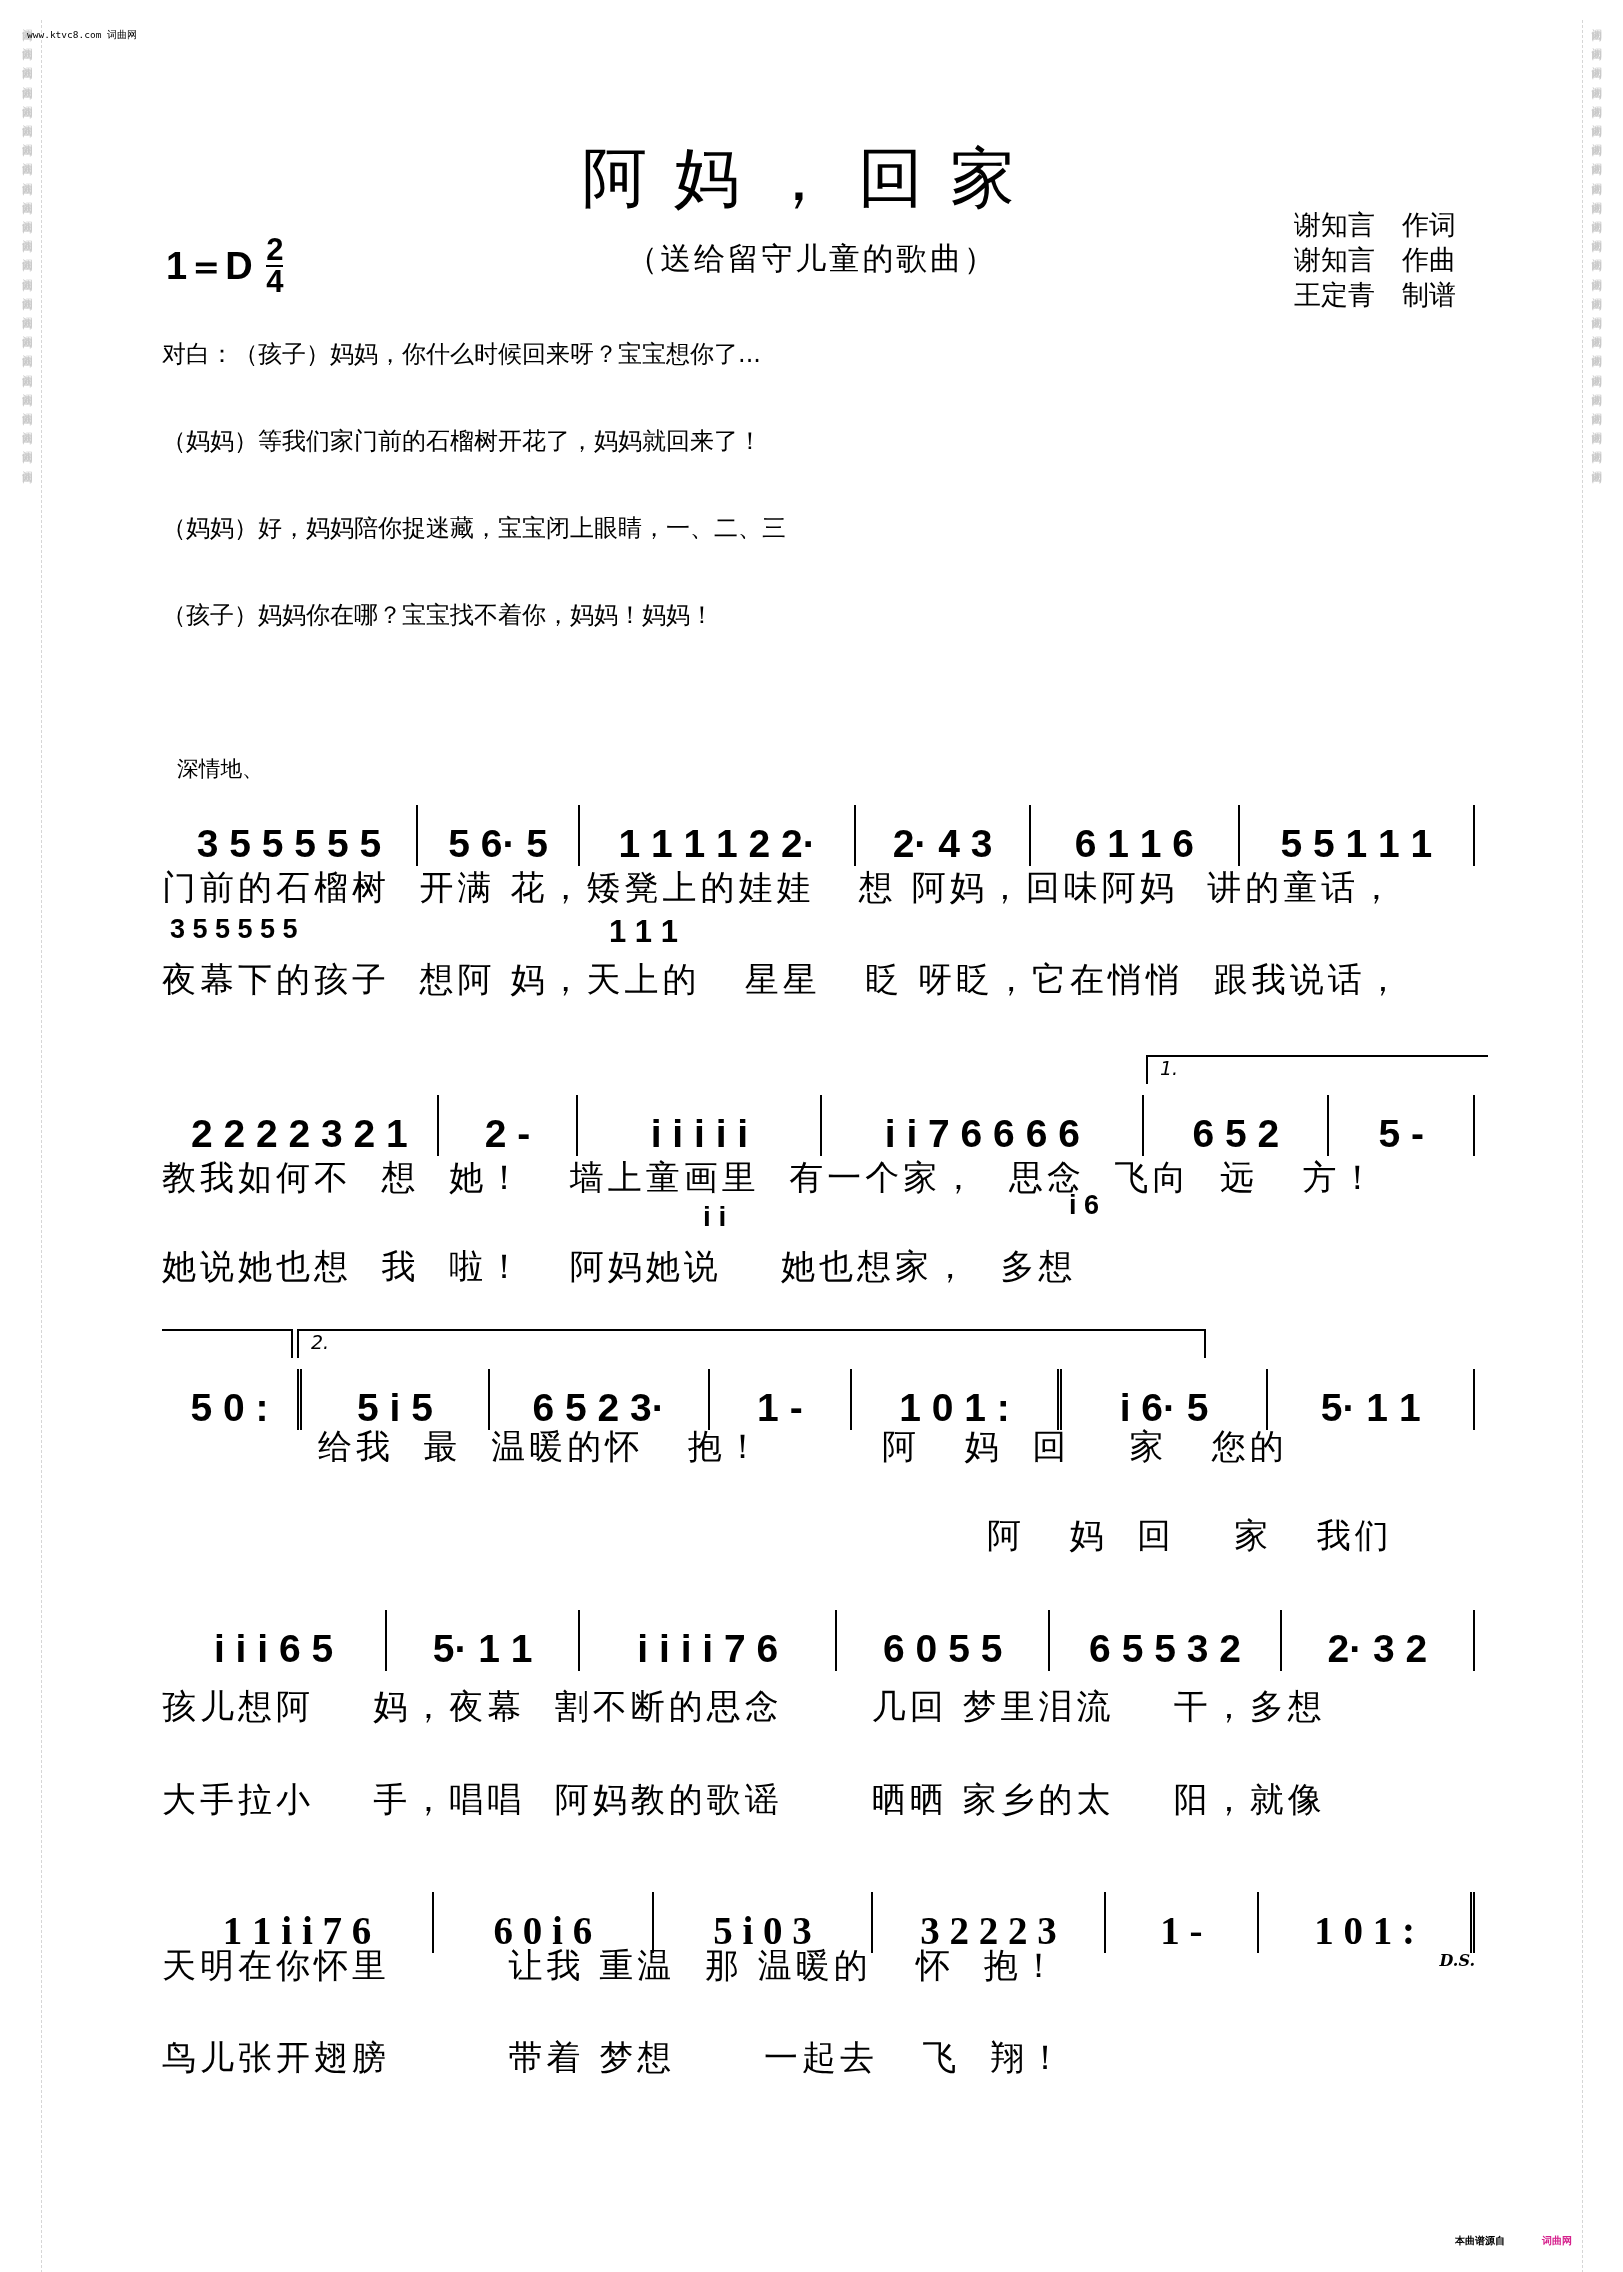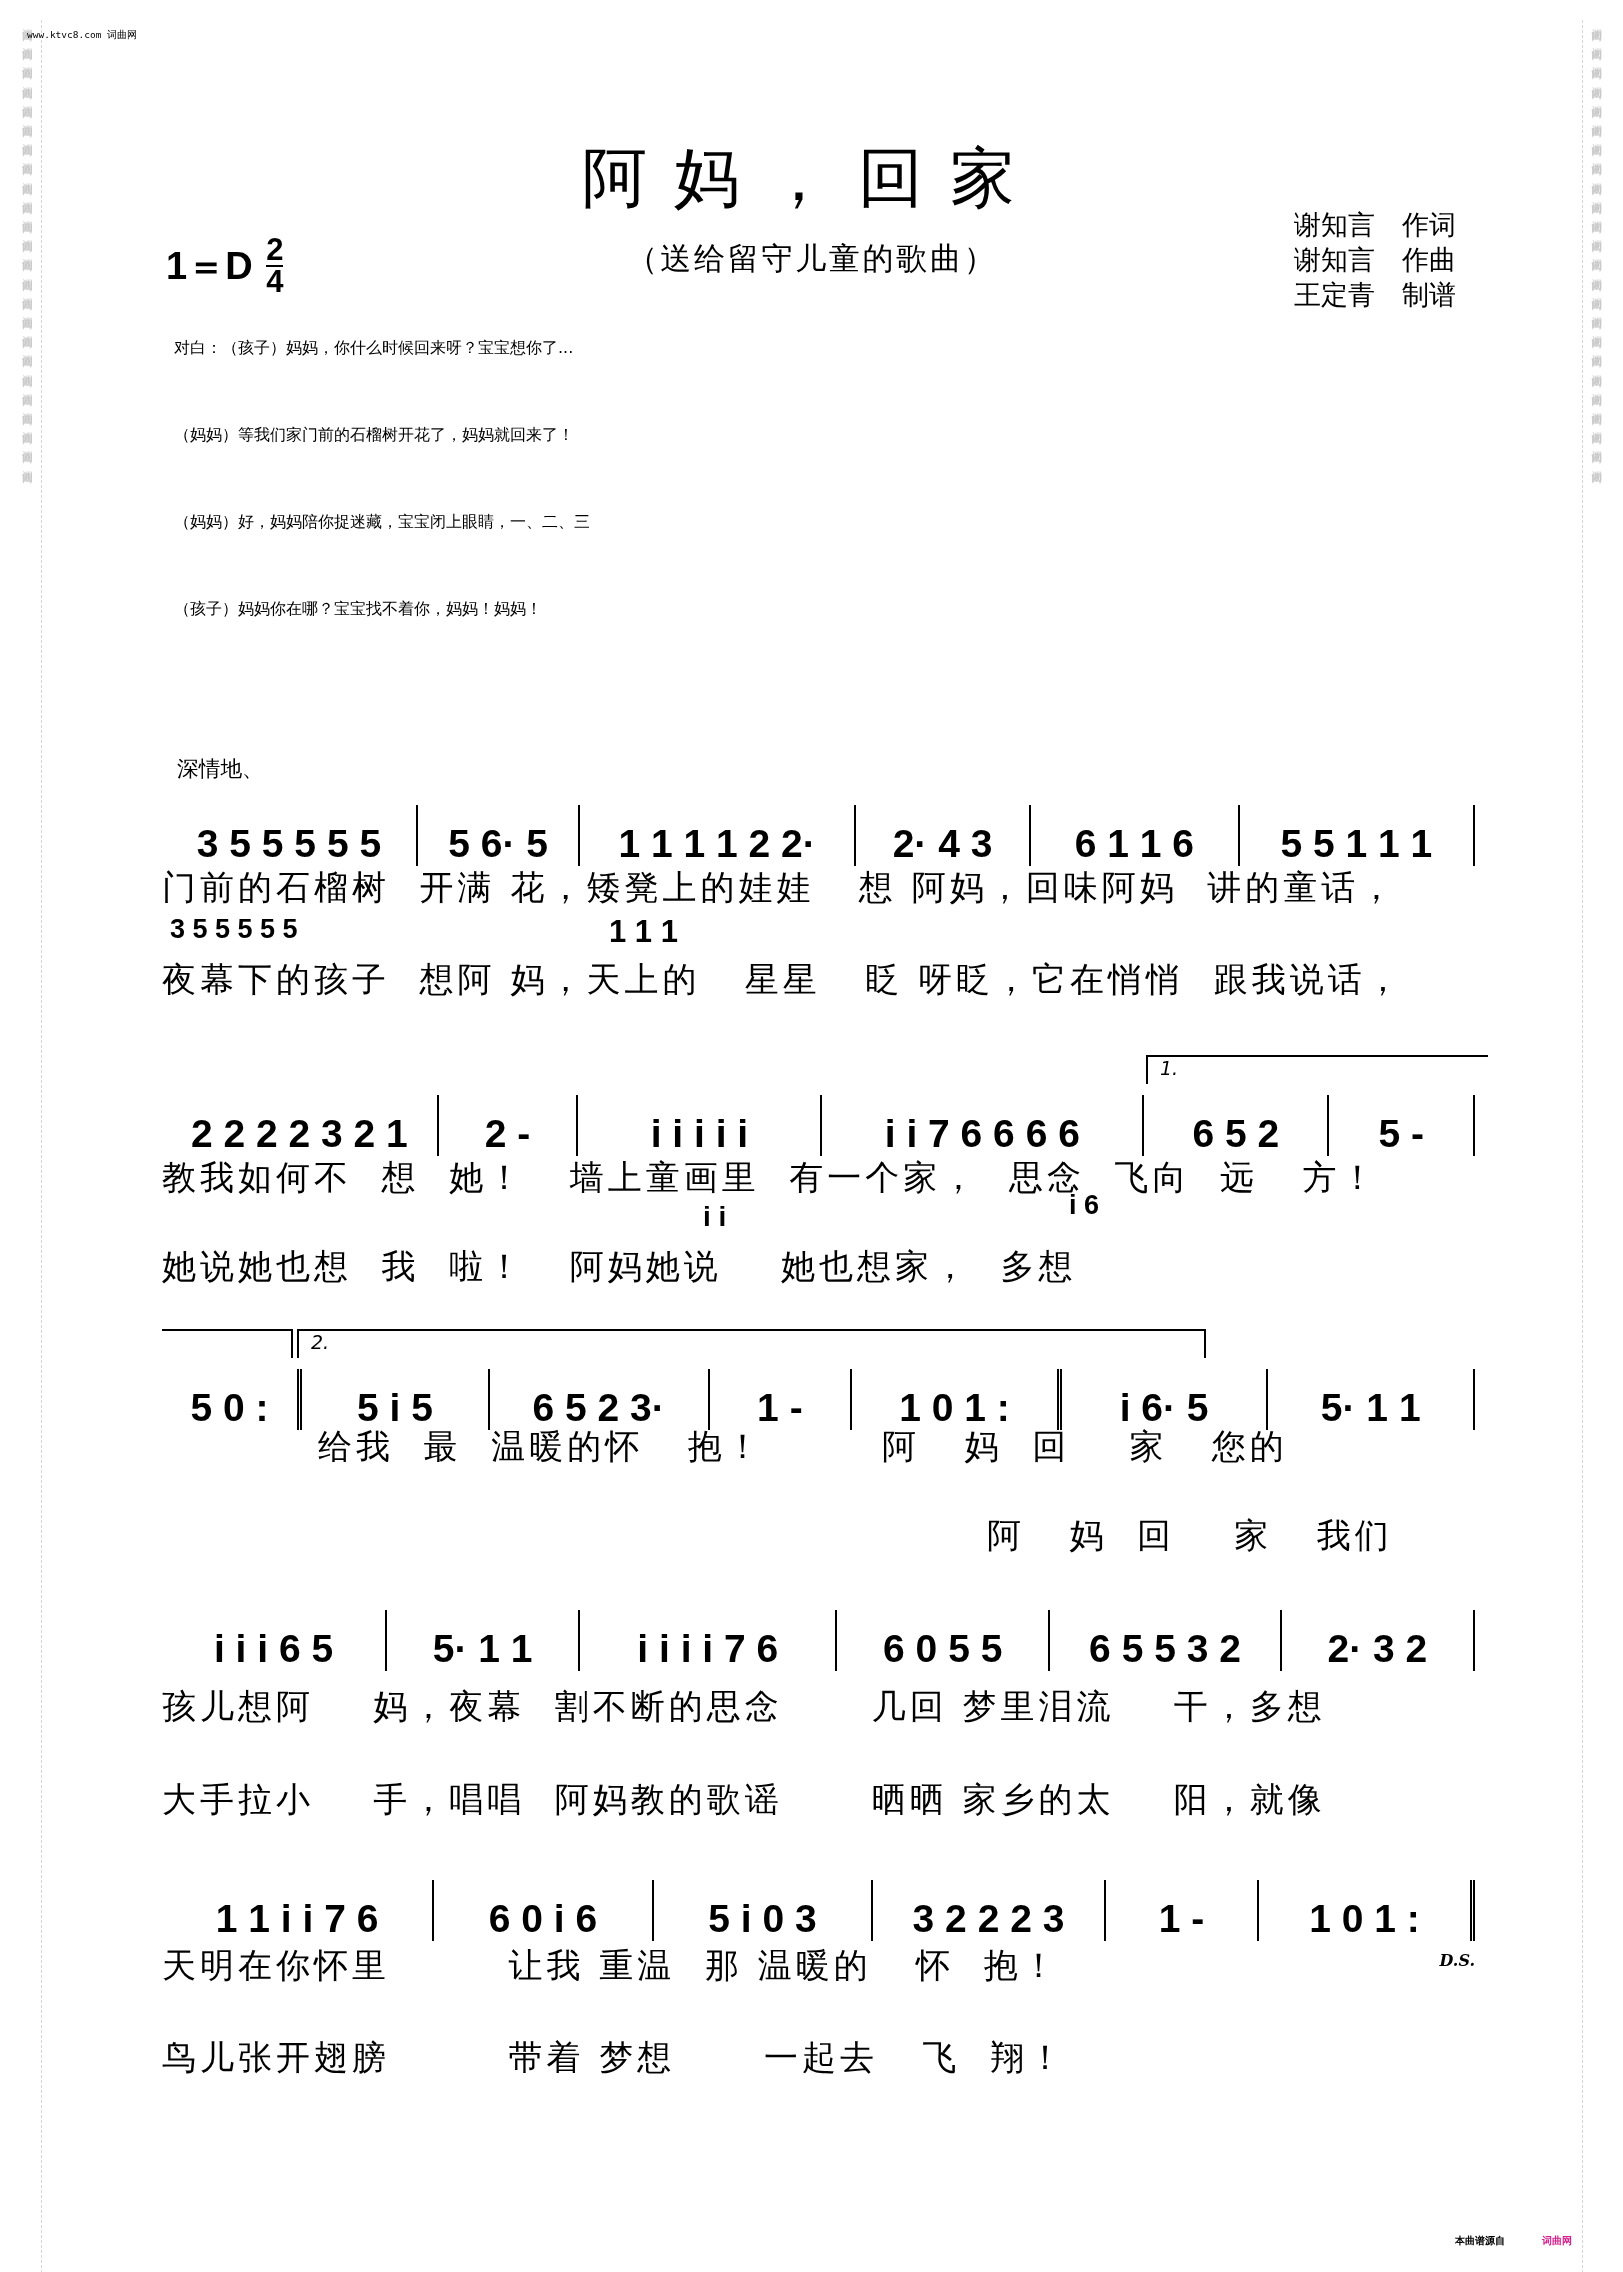--- a/index.html
+++ b/index.html
@@ -22,21 +22,21 @@
   .site-tag b { font-family: "DejaVu Sans", sans-serif; font-weight: normal; font-size: 10px; }
 
   .title { left: 0; width: 1624px; top: 134px; text-align: center; font-family: "DejaVu Serif", serif; font-size: 65px; letter-spacing: 27px; }
   .subtitle { left: 0; width: 1624px; top: 238px; text-align: center; font-size: 31px; letter-spacing: 2.7px; }
   .key { left: 166px; top: 235px; font-family: "Liberation Sans", sans-serif; font-weight: bold; font-size: 38px; display: flex; align-items: center; gap: 6.8px; }
   .frac { display: inline-flex; flex-direction: column; align-items: center; font-size: 31px; line-height: 30px; margin-left: 6.8px; }
   .frac i { font-style: normal; display: block; border-bottom: 2.7px solid #000; }
   .credits { left: 1294px; top: 207px; font-family: "DejaVu Serif", serif; font-size: 27px; line-height: 35px; }
   .credits div { display: flex; gap: 27px; }
 
-  .dialogue { left: 162px; top: 338px; font-size: 16px; margin-left: 12px; }
+  .dialogue { left: 162px; top: 338px; font-size: 24px; }
   .dialogue div { height: 87px; }
 
   .tempo { left: 177px; top: 754px; font-size: 21.7px; }
 
   
   .system { position: absolute; left: 162px; width: 1313px; }
   .notes { position: absolute; left: 0; right: 0; height: 74px; font-family: "Liberation Sans", sans-serif; font-weight: bold; font-size: 39px; display: flex; align-items: flex-end; }
   .measure { display: flex; align-items: flex-end; justify-content: space-around; padding: 0 6.8px; border-right: 2px solid #000; height: 61px; }
   .measure:last-child { border-right: 2px solid #000; }
   .measure.rep-end { border-right: 5.4px double #000; }
@@ -195,21 +195,21 @@
     <div class="measure" style="width:257px;">i i  i i 7 6</div>
     <div class="measure" style="width:210px;">6  0 5 5</div>
     <div class="measure" style="width:230px;">6 5  5 3 2</div>
     <div class="measure" style="width:189px;">2·  3 2</div>
   </div>
   <div class="lyric" style="top:87px;">孩儿想阿    妈，夜幕  割不断的思念      几回 梦里泪流    干，多想</div>
   <div class="lyric" style="top:180px;">大手拉小    手，唱唱  阿妈教的歌谣      晒晒 家乡的太    阳，就像</div>
 </div>
 
 <div class="system" style="top:1867px;height:230px;">
-  <div class="notes" style="top:0;">
+  <div class="notes" style="top:12px;font-family:Liberation Serif, serif;">
     <div class="measure" style="width:264px;">1 1  i i 7 6</div>
     <div class="measure" style="width:210px;">6  0 i 6</div>
     <div class="measure" style="width:210px;">5 i  0 3</div>
     <div class="measure" style="width:223px;">3 2 2  2 3</div>
     <div class="measure" style="width:142px;">1 -</div>
     <div class="measure rep-end" style="width:203px;">1  0 1 :</div>
   </div>
   <div class="lyric" style="top:76px;">天明在你怀里        让我 重温  那 温暖的   怀  抱！</div>
   <div class="ds" style="top:84px;">D.S.</div>
   <div class="lyric" style="top:168px;">鸟儿张开翅膀        带着 梦想      一起去   飞  翔！</div>

